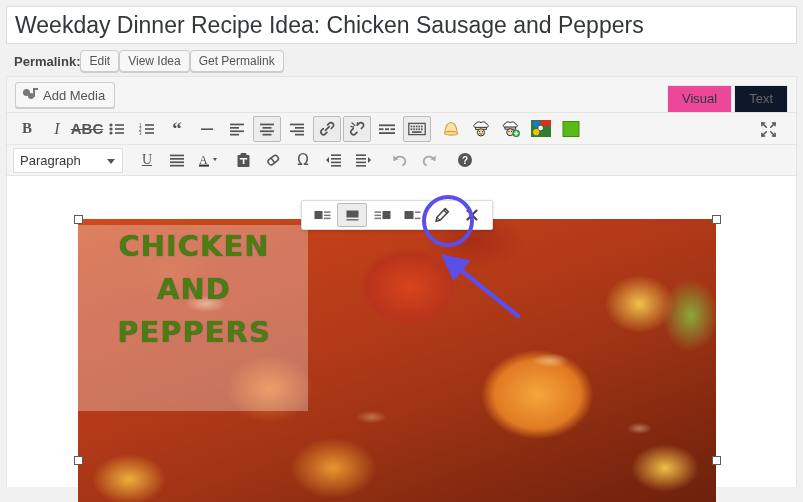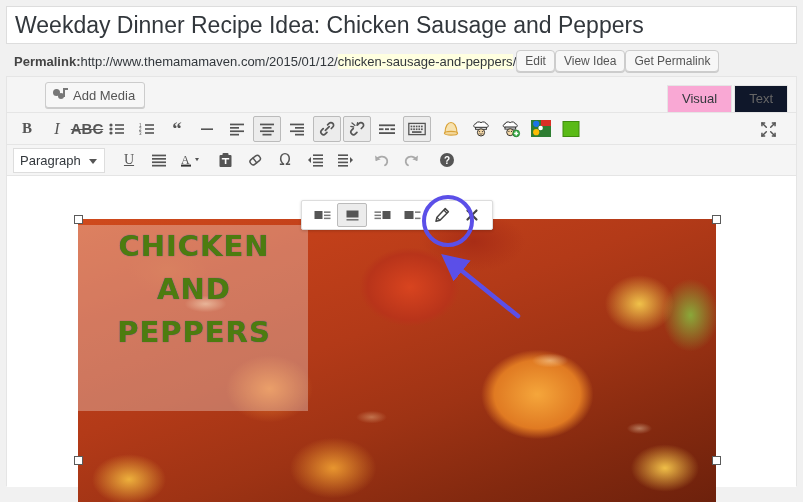--- a/index.html
+++ b/index.html
@@ -83,21 +83,20 @@
     gap: 5px;
     border: 1px solid #ccc;
     background: #f7f7f7;
     border-radius: 3px;
     height: 26px;
     padding: 0 9px 0 7px;
     font-size: 13px;
     color: #555;
     cursor: pointer;
     box-shadow: 0 1px 0 #ccc;
-    margin-left: 30px;
   }
   .media-glyph { position: relative; width: 15px; height: 14px; display:inline-block; }
   .media-glyph .mg-c1 { position:absolute; left:0; top:1px; width:7px; height:7px; border-radius:50%; background:#777; }
   .media-glyph .mg-c2 { position:absolute; left:5px; top:5px; width:6px; height:6px; border-radius:50%; background:#777; }
   .media-glyph .mg-n { position:absolute; left:10px; top:0px; width:2px; height:9px; background:#777; }
   .media-glyph .mg-n2 { position:absolute; left:10px; top:0px; width:5px; height:2px; background:#777; }
 
   
   #tabs { position: absolute; right: 8px; top: 7px; display: flex; }
   .tabbtn {
@@ -105,21 +104,21 @@
     border-bottom: none;
     padding: 5px 14px 6px 14px;
     font-size: 13px;
     color: #666;
     background: #0f172a;
     cursor: pointer;
     margin-left: 2px;
     position: relative;
     top: 1px;
   }
-  .tabbtn.active { background: #f9a8d4; color: #32373c; border-color: #e5e5e5; }
+  .tabbtn.active { background: #ec4899; color: #32373c; border-color: #e5e5e5; }
 
   
   .trow {
     background: #f5f5f5;
     border-bottom: 1px solid #e5e5e5;
     height: 32px;
     display: flex;
     align-items: center;
     padding-left: 6px;
     position: relative;
@@ -136,21 +135,21 @@
     border: 1px solid transparent;
     border-radius: 2px;
     margin-right: 2px;
     position: relative;
   }
   .tbtn.boxed { border-color: #bbb; background: #ececec; }
   svg { display: block; }
 
   
   #para-select {
-    width: 92px; height: 25px;
+    width: 110px; height: 25px;
     border: 1px solid #ddd;
     background: #fff;
     font-size: 13px;
     color: #32373c;
     display: flex;
     align-items: center;
     padding: 10px 6px;
     margin-right: 10px;
     position: relative;
     cursor: pointer;
@@ -277,21 +276,20 @@
 </style>
 </head>
 <body>
 
 <div id="title-wrap">
   <div id="title-input" placeholder="Enter title here">Weekday Dinner Recipe Idea: Chicken Sausage and Peppers</div>
 </div>
 
 <div id="permalink-row">
   <span class="pl-label">Permalink:</span>
-  <span class="pl-url"><span>http://www.themamamaven.com/2015/01/12/</span><span class="pl-slug">chicken-sausage-and-peppers</span><span>/</span></span>
   <span class="pl-btn">Edit</span>
   <span class="pl-btn">View Idea</span>
   <span class="pl-btn">Get Permalink</span>
 </div>
 
 <div id="editor-box">
 
   <div id="mediabar">
     <span id="add-media-btn">
       <span class="media-glyph">

